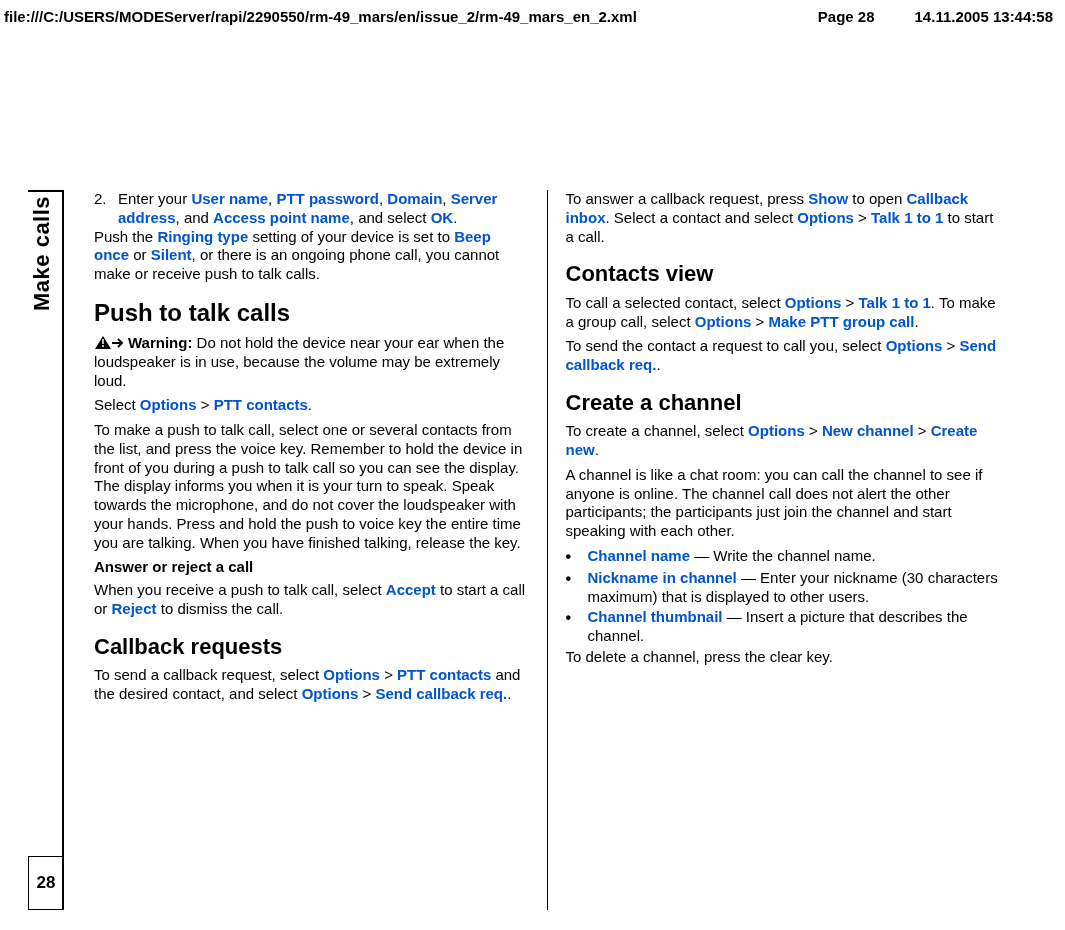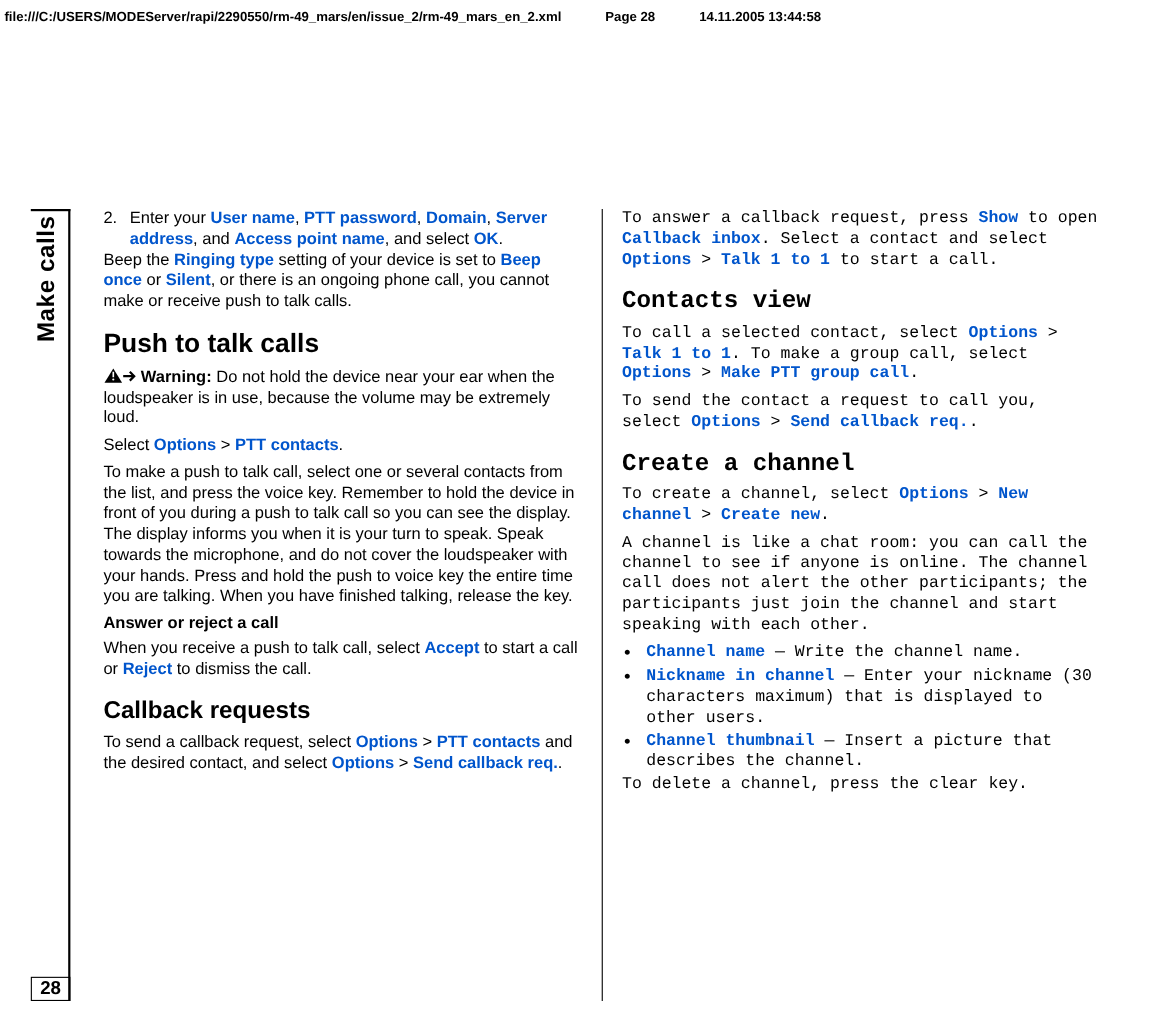--- a/index.html
+++ b/index.html
@@ -8,21 +8,22 @@
     background: #fff;
     width: 1065px;
     height: 930px;
     position: relative;
     font-size: 15px;
     line-height: 1.25;
     color: #000;
   }
   .header-bar {
     display: flex;
-    font-size: 12px;
+    justify-content: space-between;
+    font-size: 15px;
     font-weight: bold;
     padding: 8px 12px 4px 4px;
   }
   .header-right { display: flex; gap: 40px; padding-left: 40px; }
   .page-wrap {
     position: absolute;
     top: 190px;
     left: 28px;
     width: 980px;
     height: 720px;
@@ -38,21 +39,21 @@
     padding-bottom: 4px;
     border-left: 2px solid #000;
     border-bottom: 2px solid #000;
     letter-spacing: 0.5px;
   }
   .page-num-box {
     position: absolute;
     left: 28px;
     bottom: 20px;
     width: 36px;
-    height: 22px;
+    height: 54px;
     border: 1px solid #000;
     display: flex;
     align-items: center;
     justify-content: center;
     font-weight: bold;
     font-size: 17px;
   }
   .columns {
     flex: 1;
     display: flex;
@@ -62,21 +63,20 @@
   .col {
     flex: 1;
     padding-right: 18px;
   }
   .col:first-child {
     border-right: 1.5px solid #000;
   }
   .col:last-child {
     padding-left: 18px;
     padding-right: 8px;
-    font-family: Liberation Mono, monospace;
   }
   .blue { color: #0055cc; font-weight: bold; }
   p { margin-bottom: 6px; }
   h2 { font-size: 24px; font-weight: bold; margin-top: 14px; margin-bottom: 6px; }
   h3 { font-size: 22px; font-weight: bold; margin-top: 14px; margin-bottom: 6px; }
   .warn-label { font-weight: bold; }
   .step-row { display: flex; }
   .step-num { width: 24px; flex-shrink: 0; }
   .step-body { flex: 1; }
   ul.bullets { list-style: none; padding-left: 0; margin-top: 4px; }
@@ -108,21 +108,21 @@
 
     <div class="col">
       <div class="step-row">
         <div class="step-num">2.</div>
         <div class="step-body">
           <span>Enter your </span><span class="blue">User name</span><span>, </span><span class="blue">PTT password</span><span>, </span><span class="blue">Domain</span><span>, </span><span class="blue">Server address</span><span>, and </span><span class="blue">Access point name</span><span>, and select </span><span class="blue">OK</span><span>.</span>
         </div>
       </div>
 
       <p>
-        <span>Beep the </span><span class="blue">Ringing type</span><span> setting of your device is set to </span><span class="blue">Beep once</span><span> or </span><span class="blue">Silent</span><span>, or there is an ongoing phone call, you cannot make or receive push to talk calls.</span>
+        <span>Push the </span><span class="blue">Ringing type</span><span> setting of your device is set to </span><span class="blue">Beep once</span><span> or </span><span class="blue">Silent</span><span>, or there is an ongoing phone call, you cannot make or receive push to talk calls.</span>
       </p>
 
       <h2>Push to talk calls</h2>
 
       <p>
         <span class="warn-icon">
           <svg width="30" height="18" viewBox="0 0 30 18">
               <path d="M9 1 L17 14 L1 14 Z" fill="#000"></path>
               <path d="M9 4 L9 9" stroke="#fff" stroke-width="1.5"></path>
               <circle cx="9" cy="11" r="1" fill="#fff"></circle>

